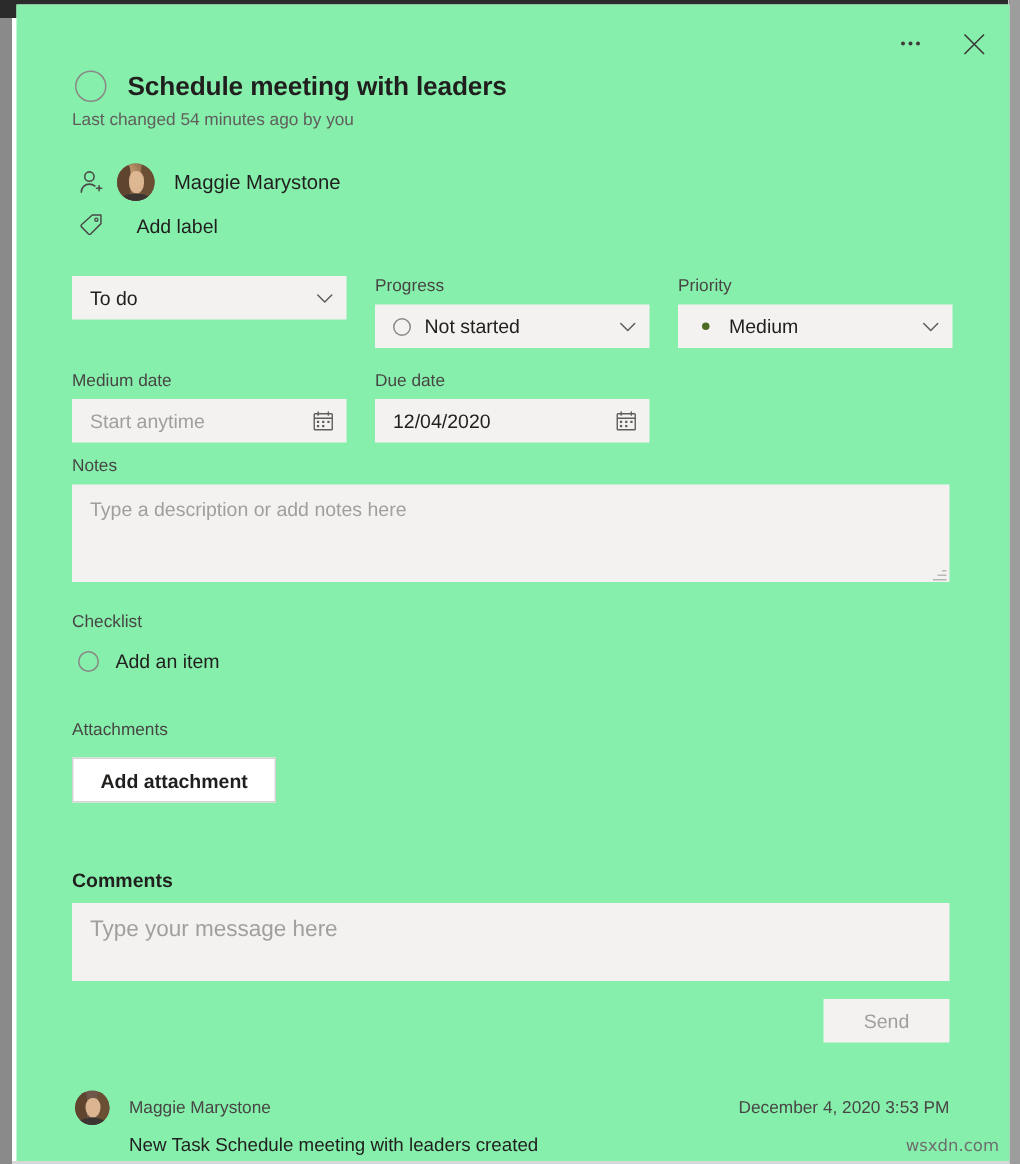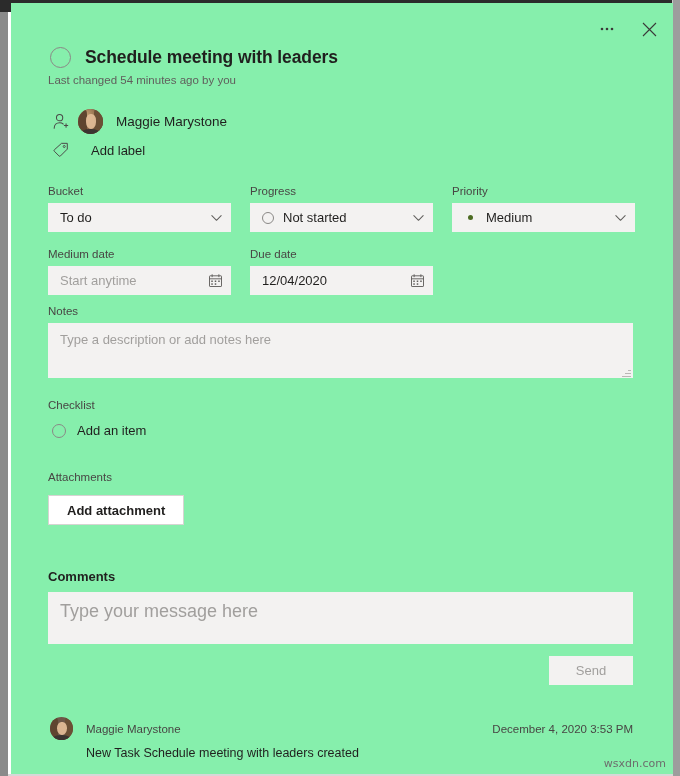--- a/index.html
+++ b/index.html
@@ -300,21 +300,21 @@
     font-size: 13px;
   }
   .datebox .dt-text { flex: 1 1 auto; color: #201f1e; }
   .datebox .dt-text.placeholder { color: #a19f9d; }
   .cal-icon { flex: 0 0 auto; color: #605e5c; display: flex; align-items: center; }
 
   
   .notes-wrap { margin-top: 9px; }
   .notes-box {
     width: 585px;
-    height: 55px;
+    height: 65px;
     background: #f3f2f1;
     box-sizing: border-box;
     padding: 9px 12px;
     font-size: 13px;
     color: #a19f9d;
     cursor: text;
     position: relative;
   }
   .notes-grip {
     position: absolute;
@@ -377,21 +377,21 @@
     font-weight: bold;
     color: #201f1e;
   }
   .comment-box {
     margin-top: 8px;
     width: 585px;
     height: 52px;
     background: #f3f2f1;
     box-sizing: border-box;
     padding: 9px 12px;
-    font-size: 18px;
+    font-size: 15px;
     color: #a19f9d;
     cursor: text;
   }
   .send-row {
     width: 585px;
     display: flex;
     justify-content: flex-end;
     margin-top: 12px;
     text-align: center;
   }
@@ -515,21 +515,20 @@
             <path d="M10.6 2.6H17V9l-7.6 7.6a1.1 1.1 0 0 1-1.6 0L2.6 11.4a1.1 1.1 0 0 1 0-1.6z" fill="none" stroke="currentColor" stroke-width="1.1" stroke-linejoin="round"></path>
             <circle cx="13.6" cy="6.1" r="1.15" fill="none" stroke="currentColor" stroke-width="1"></circle>
           </svg>
         </div>
         <div class="label-text">Add label</div>
       </div>
 
       <div class="field-grid">
 
         <div class="field">
-          <div class="field-label">Bucket</div>
           <div class="combobox">
             <span class="cb-text">To do</span>
             <span class="chev">
               <svg width="13" height="13" viewBox="0 0 14 14" aria-hidden="true">
                 <path d="M2 5 L7 10 L12 5" fill="none" stroke="currentColor" stroke-width="1.1" stroke-linecap="round" stroke-linejoin="round"></path>
               </svg>
             </span>
           </div>
         </div>
 

